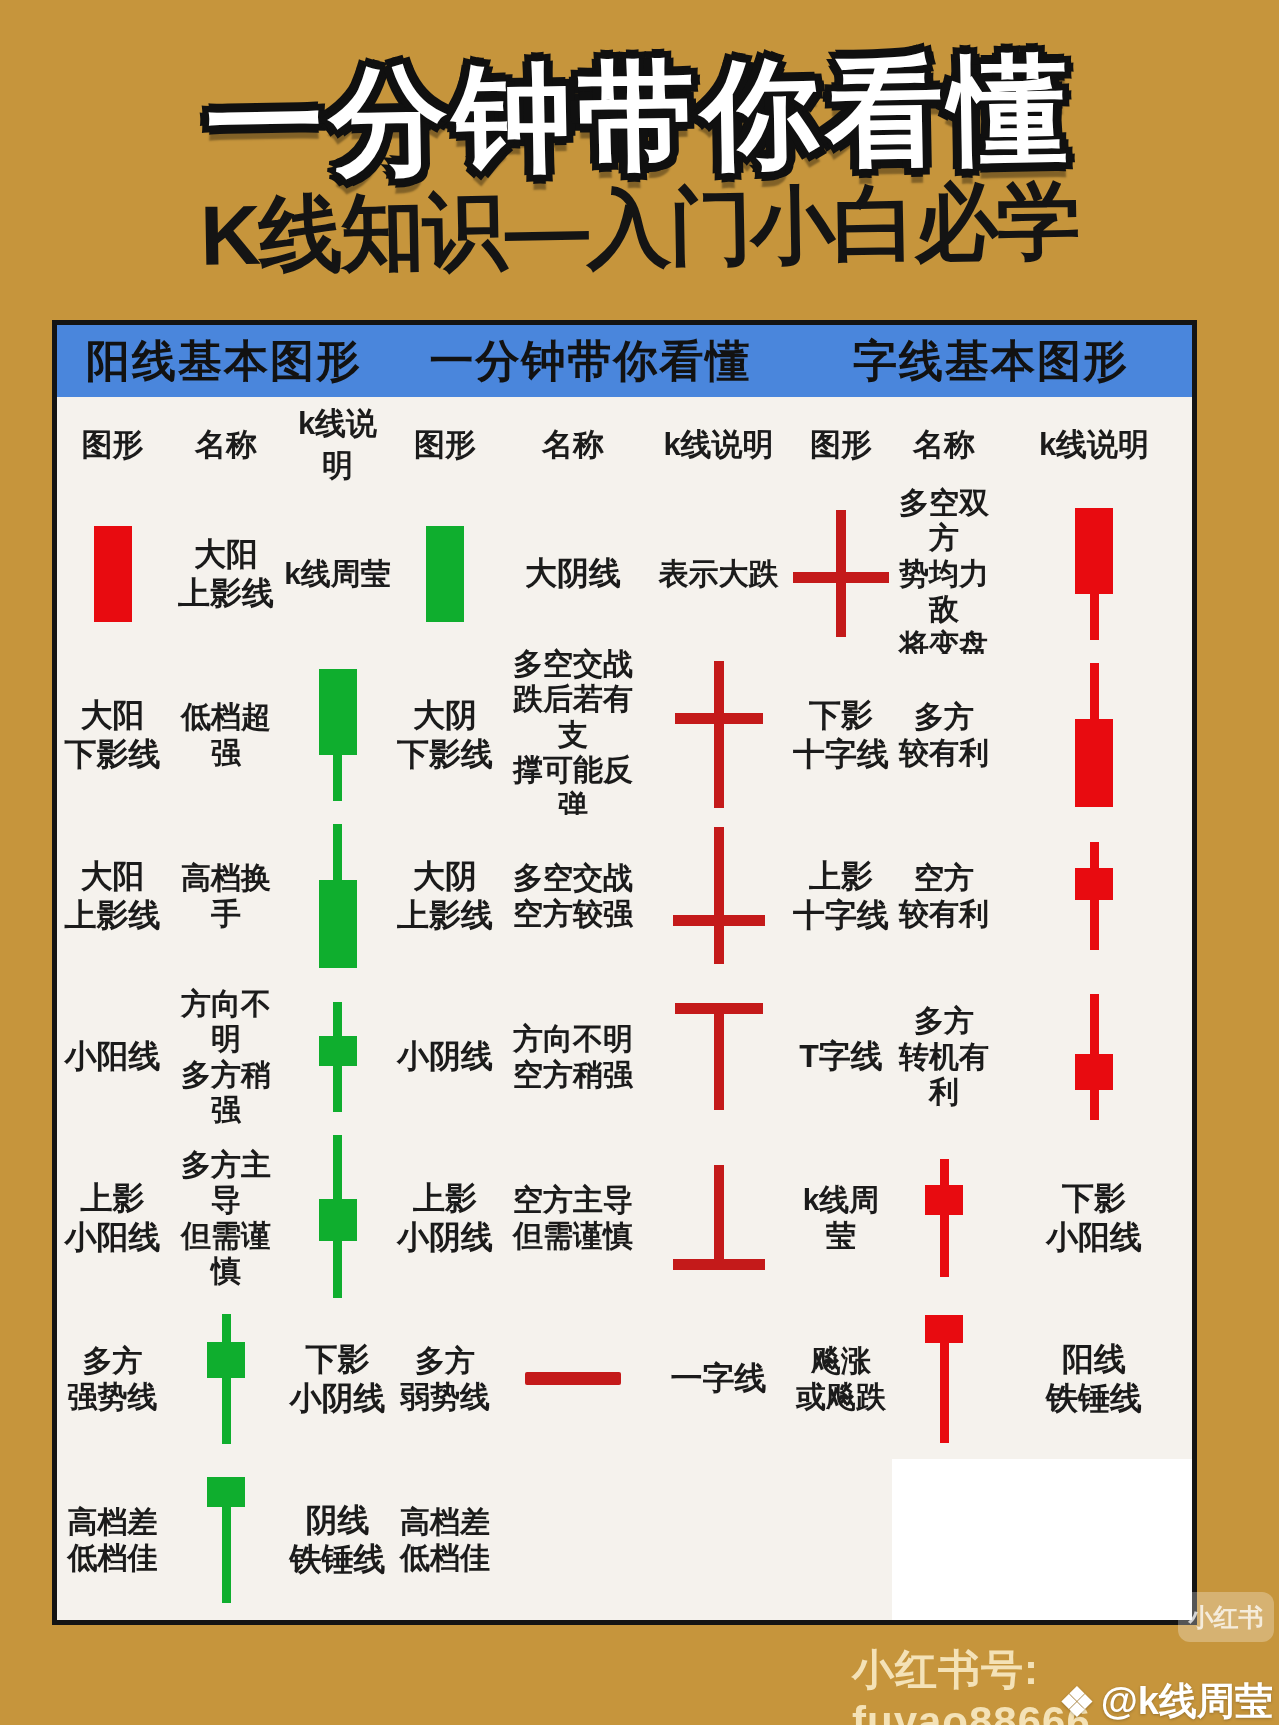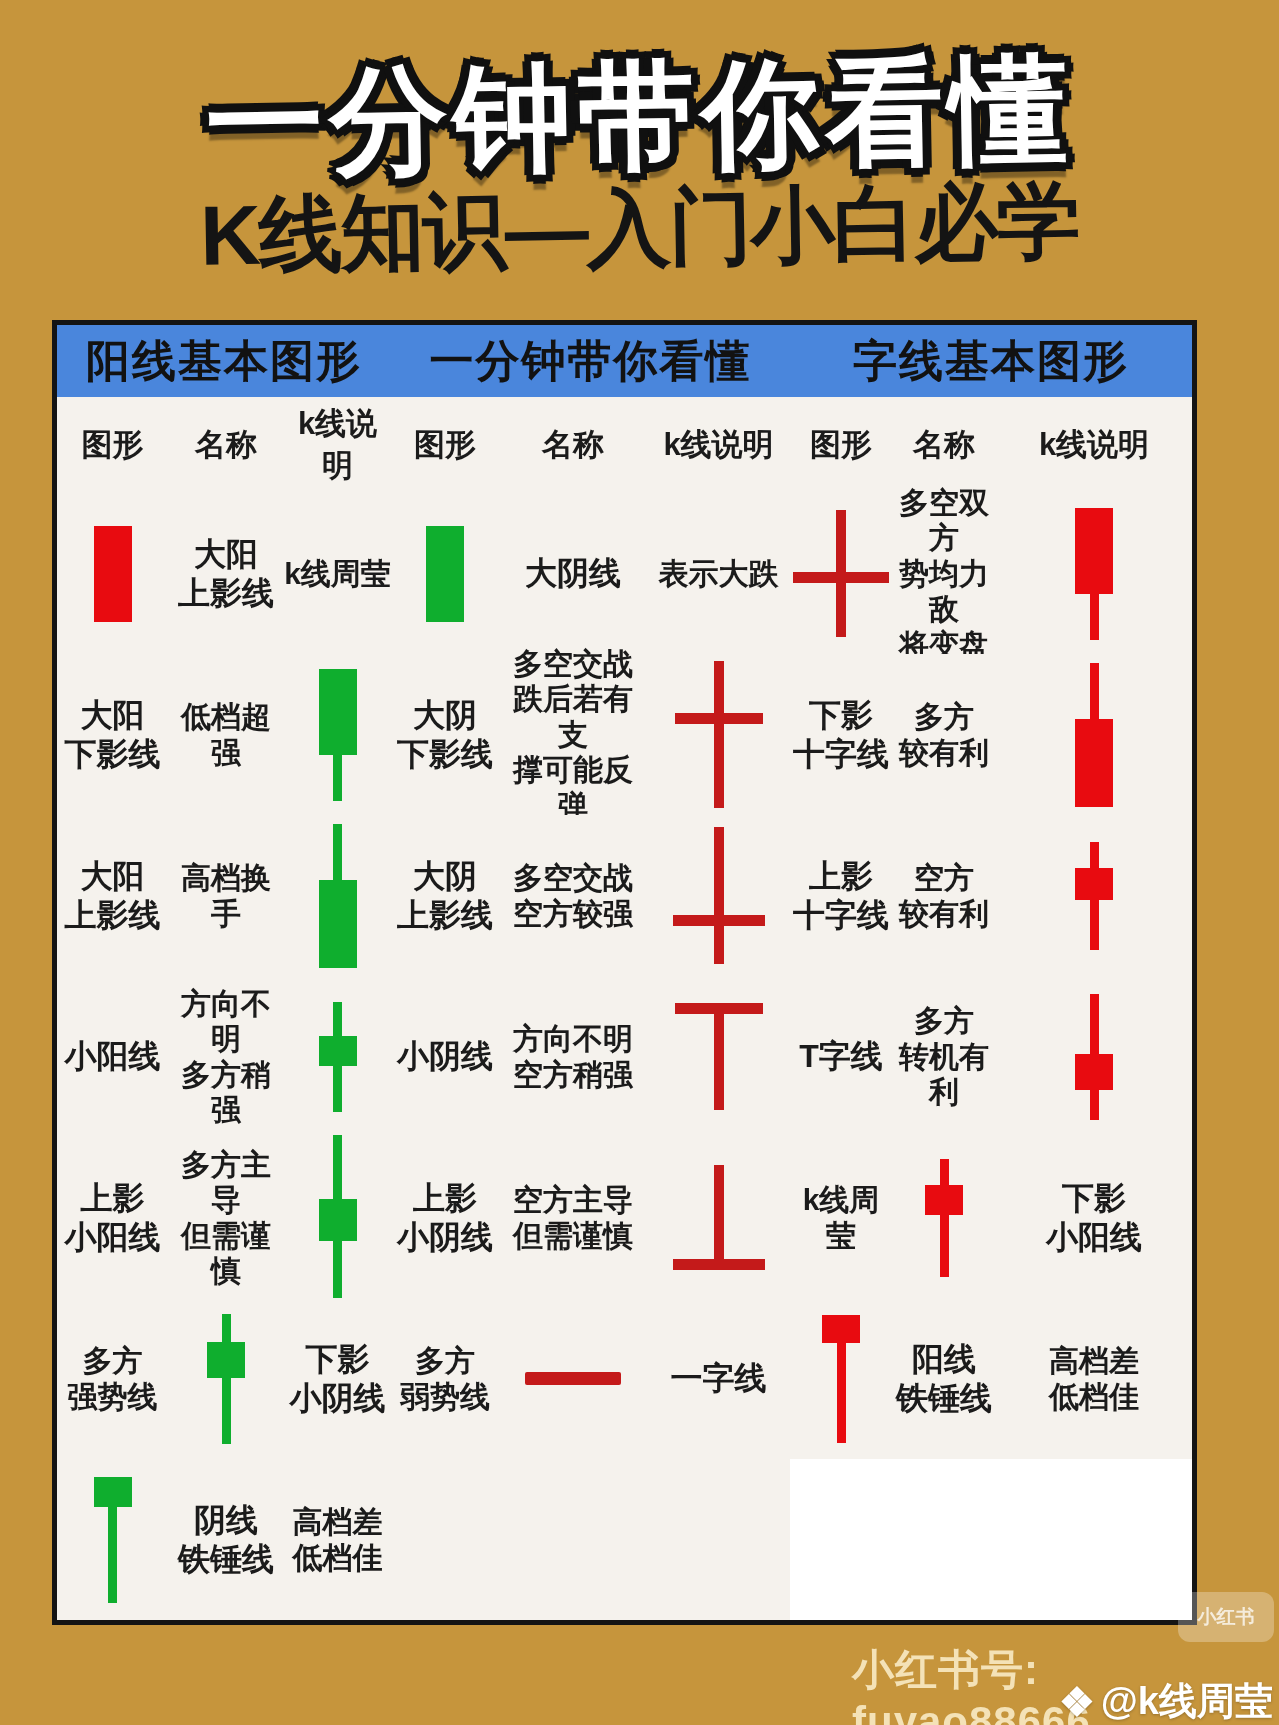--- a/index.html
+++ b/index.html
@@ -56,21 +56,21 @@
     position:absolute;right:6px;top:1676px;
     font-size:38px;font-weight:700;color:#ffffff;
     display:flex;align-items:center;gap:6px;
     text-shadow:0 1px 3px rgba(0,0,0,.25);
   }
   .wm-author .diamond{font-size:40px;line-height:1;}
   .wm-badge{
     position:absolute;left:1178px;top:1592px;width:96px;height:50px;
     background:rgba(255,255,255,.28);border-radius:12px;
     display:flex;align-items:center;justify-content:center;
-    font-size:19px;font-weight:700;color:rgba(255,255,255,.75);
+    font-size:25px;font-weight:700;color:rgba(255,255,255,.75);
   }
 </style>
 </head>
 <body>
 
 <div class="canvas">
 
   <div class="title1">一分钟带你看懂</div>
   <div class="title2">K线知识—入门小白必学</div>
 
@@ -225,20 +225,21 @@
           <div style="width: 38px; height: 36px; background: rgb(15, 174, 46);"></div>
           <div style="width: 9px; height: 66px; background: rgb(15, 174, 46);"></div>
         </div>
       </div>
       <div class="cell name">下影<br>小阴线</div>
       <div class="cell desc">多方<br>弱势线</div>
       <div class="cell fig">
         <div class="hbarfig" style="width: 96px; background: rgb(196, 26, 26);"></div>
       </div>
       <div class="cell name">一字线</div>
+      <div class="cell desc">飚涨<br>或飚跌</div>
       <div class="cell fig">
         <div class="candle">
           <div style="width: 38px; height: 28px; background: rgb(232, 11, 16);"></div>
           <div style="width: 9px; height: 100px; background: rgb(232, 11, 16);"></div>
         </div>
       </div>
       <div class="cell name">阳线<br>铁锤线</div>
       <div class="cell desc">高档差<br>低档佳</div>
       <div class="cell fig">
         <div class="candle">

